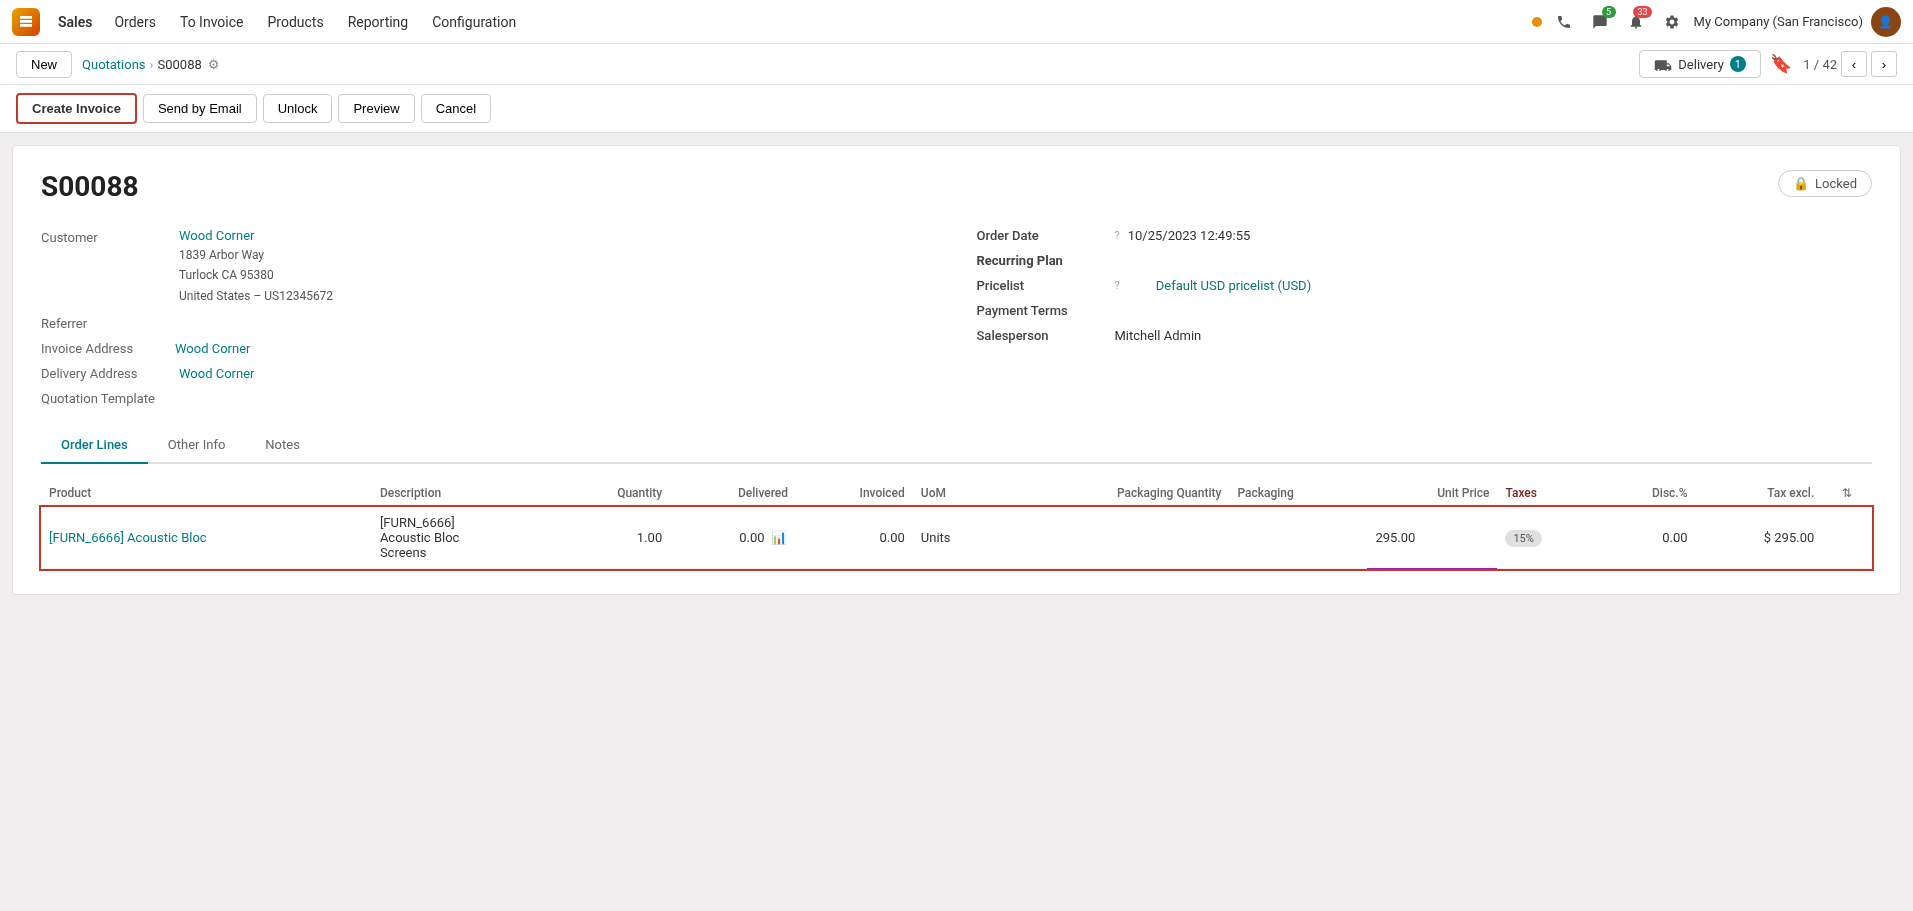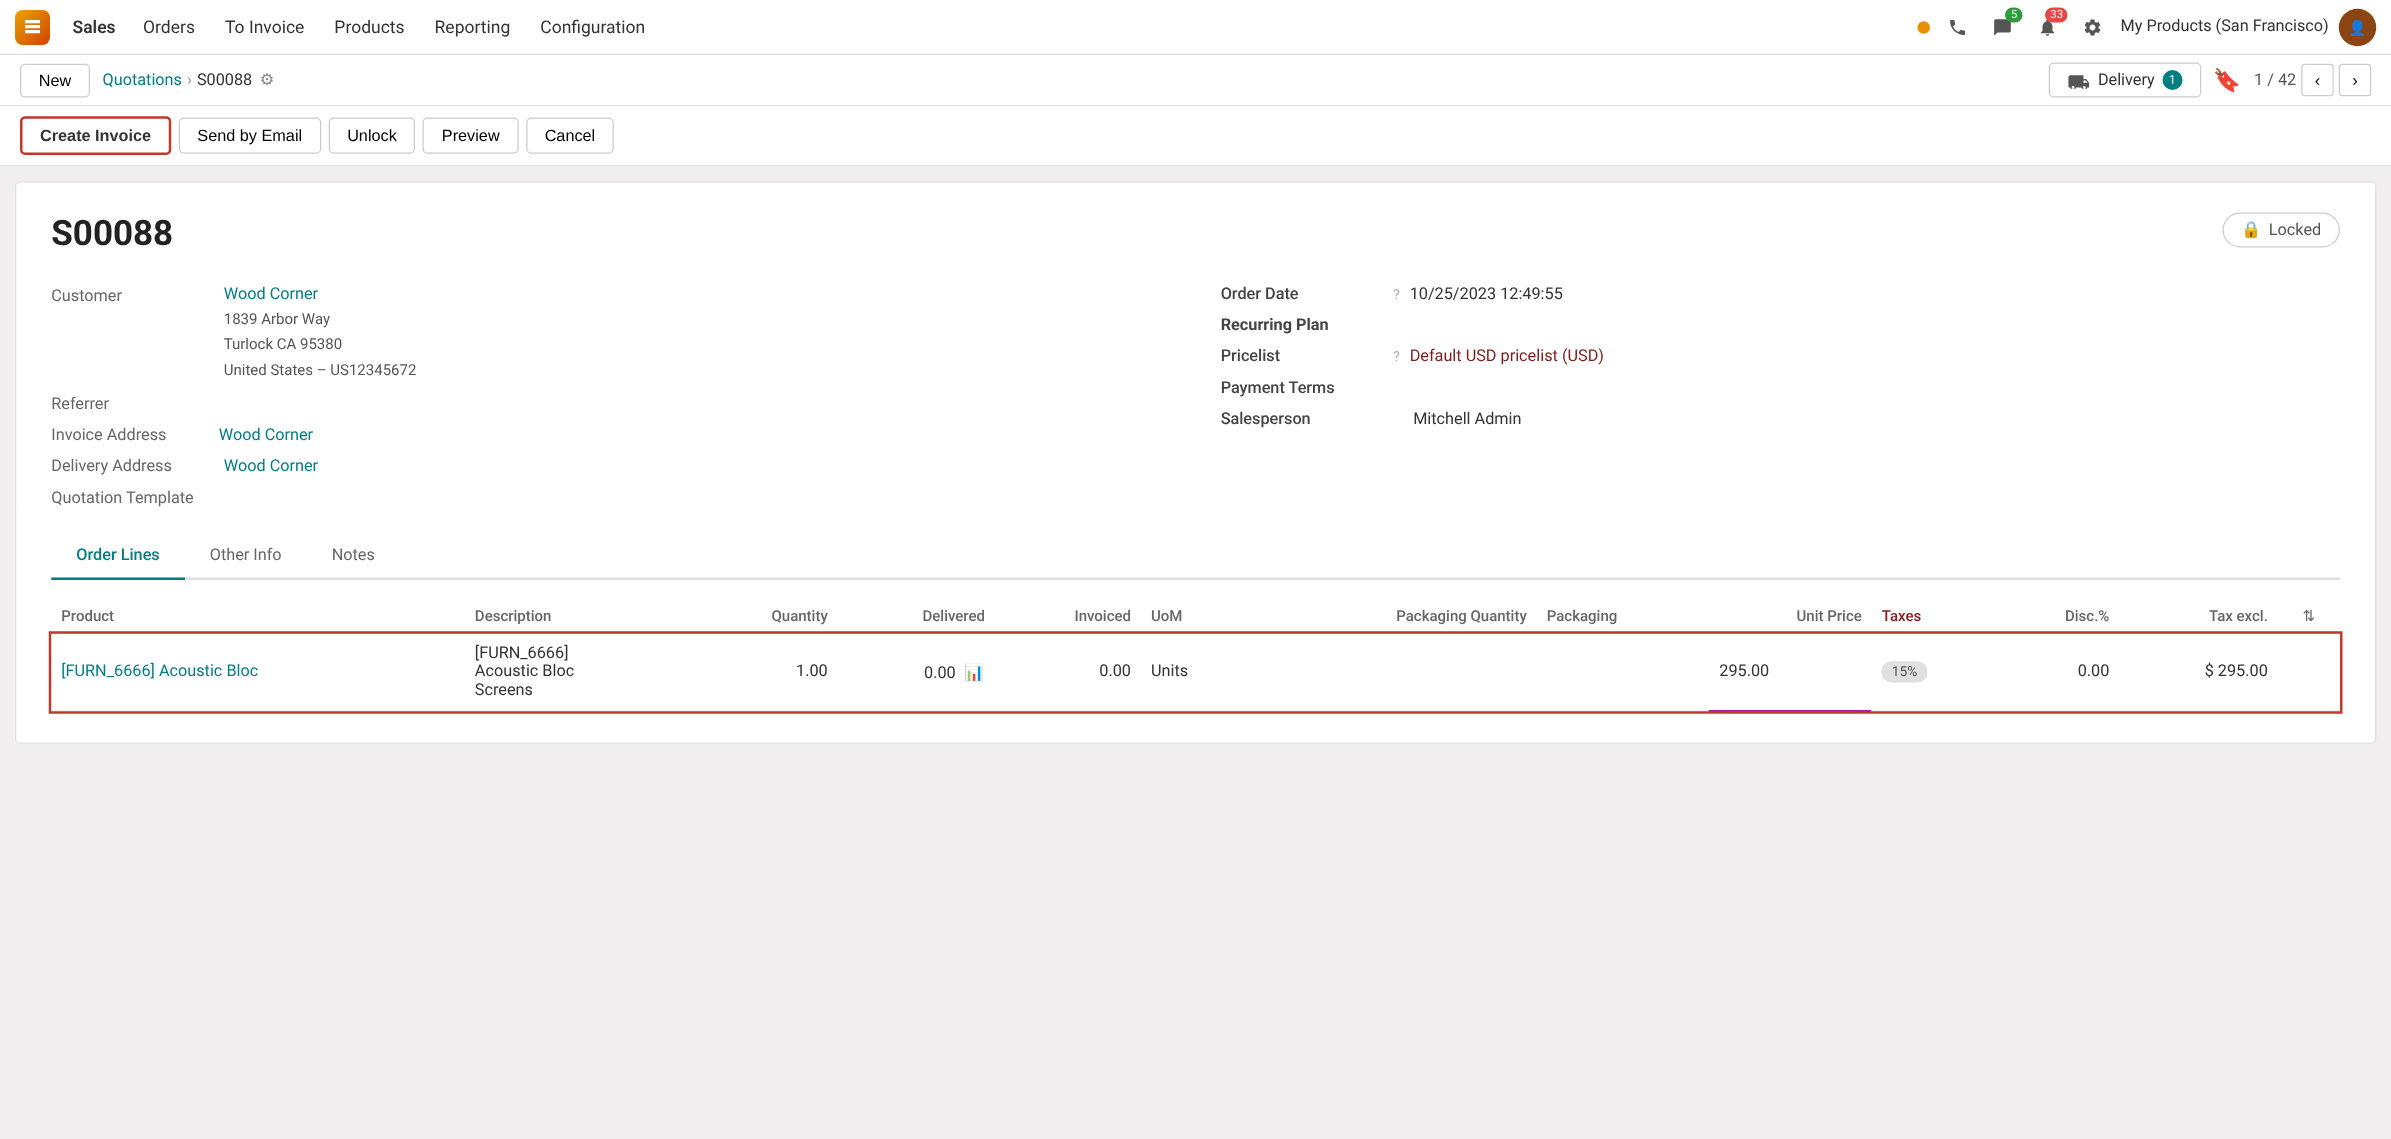--- a/index.html
+++ b/index.html
@@ -37,21 +37,21 @@
       <svg width="16" height="16" viewBox="0 0 24 24" fill="#555">
           <path d="M12 22c1.1 0 2-.9 2-2h-4c0 1.1.9 2 2 2zm6-6v-5c0-3.07-1.64-5.64-4.5-6.32V4c0-.83-.67-1.5-1.5-1.5s-1.5.67-1.5 1.5v.68C7.63 5.36 6 7.92 6 11v5l-2 2v1h16v-1l-2-2z"></path>
         </svg>
       <span style="position:absolute;top:-2px;right:-2px;background:#e84646;color:#fff;font-size:9px;border-radius:8px;padding:1px 4px;min-width:14px;text-align:center;">33</span>
     </div>
     <div style="width:28px;height:28px;display:flex;align-items:center;justify-content:center;cursor:pointer;">
       <svg width="16" height="16" viewBox="0 0 24 24" fill="#555">
           <path d="M19.14 12.94c.04-.3.06-.61.06-.94s-.02-.64-.07-.94l2.03-1.58c.18-.14.23-.41.12-.61l-1.92-3.32c-.12-.22-.37-.29-.59-.22l-2.39.96c-.5-.38-1.03-.7-1.62-.94l-.36-2.54c-.04-.24-.24-.41-.48-.41h-3.84c-.24 0-.43.17-.47.41l-.36 2.54c-.59.24-1.13.57-1.62.94l-2.39-.96c-.22-.08-.47 0-.59.22L2.74 8.87c-.12.21-.08.47.12.61l2.03 1.58c-.05.3-.09.63-.09.94s.02.64.07.94l-2.03 1.58c-.18.14-.23.41-.12.61l1.92 3.32c.12.22.37.29.59.22l2.39-.96c.5.38 1.03.7 1.62.94l.36 2.54c.05.24.24.41.48.41h3.84c.24 0 .44-.17.47-.41l.36-2.54c.59-.24 1.13-.56 1.62-.94l2.39.96c.22.08.47 0 .59-.22l1.92-3.32c.12-.22.07-.47-.12-.61l-2.01-1.58zM12 15.6c-1.98 0-3.6-1.62-3.6-3.6s1.62-3.6 3.6-3.6 3.6 1.62 3.6 3.6-1.62 3.6-3.6 3.6z"></path>
         </svg>
     </div>
-    <span style="font-size:13px;color:#333;cursor:pointer;">My Products (San Francisco)</span>
+    <span style="font-size:13px;color:#333;cursor:pointer;">My Company (San Francisco)</span>
     <div style="width:30px;height:30px;border-radius:50%;background:#8b4513;display:flex;align-items:center;justify-content:center;color:#fff;font-size:12px;cursor:pointer;">👤</div>
   </div>
 </div>
 
 <div style="display:flex;align-items:center;background:#fff;padding:6px 16px;border-bottom:1px solid #e0e0e0;gap:10px;">
   <button style="border:1px solid #ccc;background:#fff;padding:5px 14px;border-radius:4px;cursor:pointer;font-size:13px;font-weight:500;">New</button>
   <div style="display:flex;align-items:center;gap:4px;">
     <span style="color:#017e84;font-size:13px;cursor:pointer;">Quotations</span>
     <span style="color:#999;">›</span>
     <span style="font-size:13px;color:#333;">S00088</span>
@@ -129,27 +129,27 @@
         <span style="color:#aaa;font-size:11px;cursor:pointer;">?</span>
         <span style="color:#333;font-size:13px;">10/25/2023 12:49:55</span>
       </div>
       <div style="display:flex;align-items:center;padding:5px 0;gap:8px;">
         <span style="color:#444;font-size:13px;min-width:130px;font-weight:700;">Recurring Plan</span>
         <span style="color:#333;font-size:13px;"></span>
       </div>
       <div style="display:flex;align-items:center;padding:5px 0;gap:8px;">
         <span style="color:#444;font-size:13px;min-width:130px;font-weight:500;">Pricelist</span>
         <span style="color:#aaa;font-size:11px;cursor:pointer;">?</span>
-        <span style="color:#7f1d1d;font-size:13px;">Default USD pricelist (USD)</span>
+        <span style="color:#0f766e;font-size:13px;margin-left:28px;">Default USD pricelist (USD)</span>
       </div>
       <div style="display:flex;align-items:center;padding:5px 0;gap:8px;">
         <span style="color:#444;font-size:13px;min-width:130px;font-weight:500;">Payment Terms</span>
         <span style="color:#333;font-size:13px;"></span>
       </div>
-      <div style="display:flex;align-items:center;padding:5px 0;gap:24px;">
+      <div style="display:flex;align-items:center;padding:5px 0;gap:8px;">
         <span style="color:#444;font-size:13px;min-width:130px;font-weight:500;">Salesperson</span>
         <span style="color:#333;font-size:13px;">Mitchell Admin</span>
       </div>
     </div>
   </div>
 
   <div style="display:flex;border-bottom:2px solid #e0e0e0;margin-top:16px;">
     <div style="padding:10px 20px;cursor:pointer;font-size:13px;color:#017e84;border-bottom:2px solid #017e84;margin-bottom:-2px;font-weight:500;">Order Lines</div>
     <div style="padding:10px 20px;cursor:pointer;font-size:13px;color:#666;border-bottom:2px solid transparent;margin-bottom:-2px;">Other Info</div>
     <div style="padding:10px 20px;cursor:pointer;font-size:13px;color:#666;border-bottom:2px solid transparent;margin-bottom:-2px;">Notes</div>

